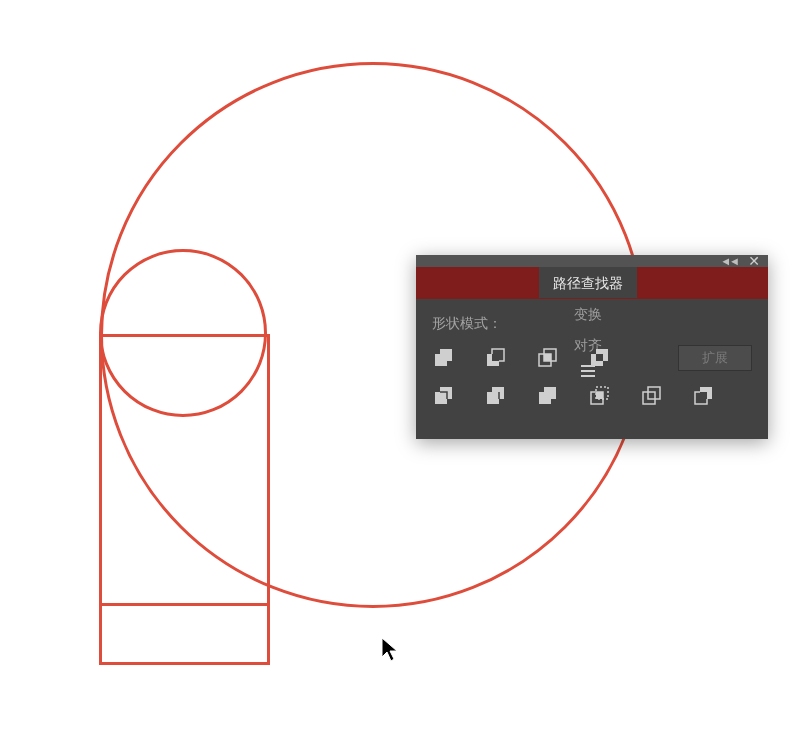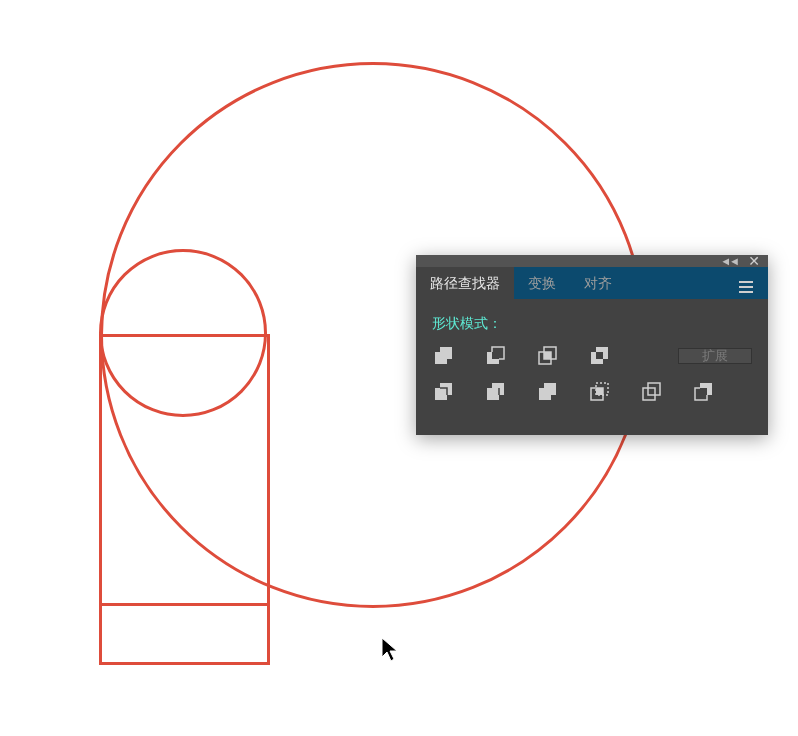--- a/index.html
+++ b/index.html
@@ -90,22 +90,23 @@
     right: 8px;
     top: -2px;
     font-size: 14px;
     color: #cfcfcf;
     cursor: pointer;
   }
   .panel-tabs {
     display: flex;
     align-items: center;
     height: 32px;
-    background: #0c4a6e;
+    background: #7f1d1d;
     padding: 0 8px 0 0;
+    flex-direction: column;
   }
   .tab {
     padding: 8px 14px 7px;
     font-size: 14px;
     color: #9d9d9d;
     cursor: pointer;
     height:32px;
     line-height:16px;
   }
   .tab.active {
@@ -137,21 +138,21 @@
   }
   .menu-btn .bars::before { top: -5px; }
   .menu-btn .bars::after  { top: 5px; }
 
   .panel-body {
     background: #424242;
     padding: 10px 16px 18px;
   }
   .section-label {
     font-size: 14px;
-    color: #5eead4;
+    color: #a3a3a3;
     margin: 6px 0 12px;
   }
   .row {
     display: flex;
     align-items: center;
     gap: 30px;
     margin-bottom: 14px;
   }
   .row.sm-gap { gap: 30px; }
   .icon-btn {
@@ -159,21 +160,21 @@
     height: 22px;
     cursor: pointer;
     color: #cfcfcf;
     display: inline-flex;
     align-items: center;
     justify-content: center;
   }
   .expand-btn {
     margin-left: auto;
     min-width: 74px;
-    height: 16px;
+    height: 26px;
     background: #4c4c4c;
     border: 1px solid #333;
     color: #7b7b7b;
     font-size: 13px;
     padding: 0 12px;
     cursor: default;
     display:flex;
     align-items:center;
     justify-content:center;
   }

